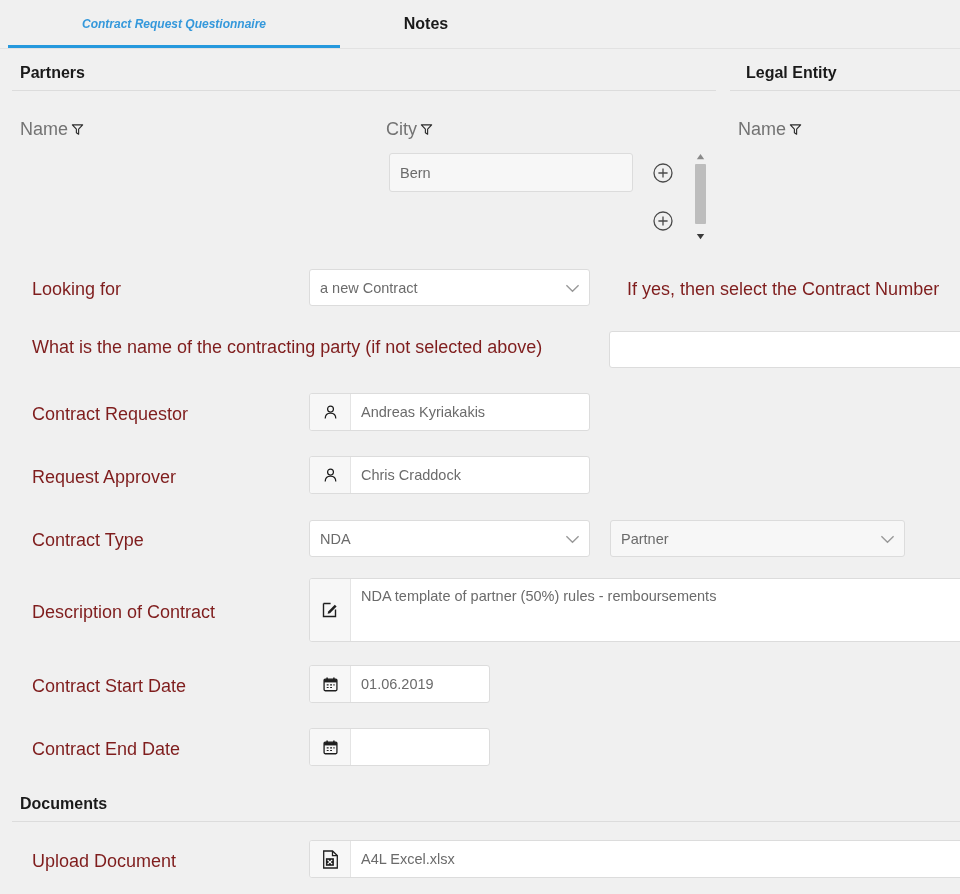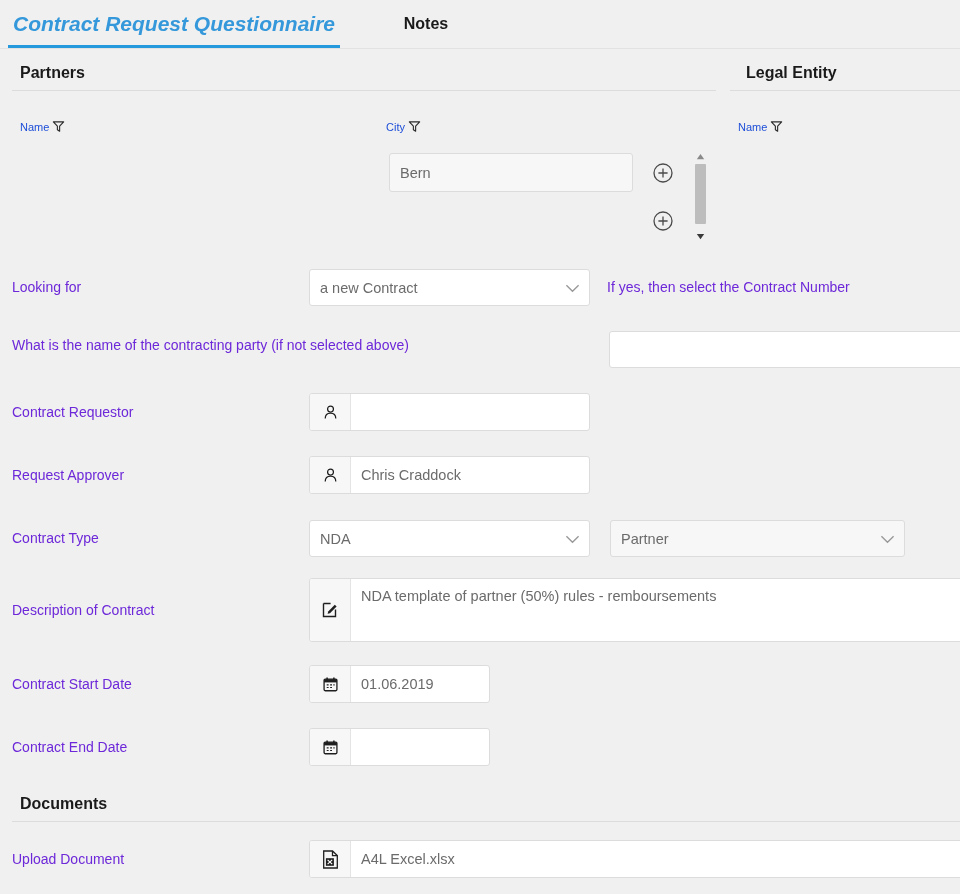--- a/index.html
+++ b/index.html
@@ -34,21 +34,21 @@
     width: 960px; height: 1px;
     background: #e2e2e2;
   }
   .tab {
     position: absolute;
     top: 0;
     height: 48px;
     display: flex;
     align-items: center;
     justify-content: center;
-    font-size: 21px;
+    font-size: 12px;
     white-space: nowrap;
     cursor: pointer;
   }
   .tab.active {
     left: 8px;
     width: 332px;
     color: #3498db;
     font-style: italic;
     font-weight: bold;
   }
@@ -75,28 +75,29 @@
   }
   .section-rule {
     position: absolute;
     height: 1px;
     background: #dcdcdc;
   }
 
   
   .lbl {
     position: absolute;
-    font-size: 14px;
-    color: #6d28d9;
+    font-size: 18px;
+    color: #7f1d1d;
     white-space: nowrap;
+    margin-left: 20px;
   }
   .collbl {
     position: absolute;
-    font-size: 11px;
-    color: #1d4ed8;
+    font-size: 18px;
+    color: #737373;
     display: flex;
     align-items: center;
     gap: 2px;
     white-space: nowrap;
   }
 
   
   .field {
     position: absolute;
     display: flex;
@@ -279,20 +280,21 @@
   </div>
 
   <div class="lbl" style="left:12px; top:404px;">Contract Requestor</div>
   <div class="field" style="left:309px; top:393px; width:281px; height:38px;">
     <div class="ibox">
       <svg width="17" height="17" viewBox="0 0 18 18">
         <circle cx="9" cy="5.4" r="3.1" fill="none" stroke="#1f1f1f" stroke-width="1.3"></circle>
         <path d="M3.4 15.4 C3.4 11.4 6 9.6 9 9.6 C12 9.6 14.6 11.4 14.6 15.4" fill="none" stroke="#1f1f1f" stroke-width="1.3"></path>
       </svg>
     </div>
+    <div class="val">Andreas Kyriakakis</div>
   </div>
 
   <div class="lbl" style="left:12px; top:467px;">Request Approver</div>
   <div class="field" style="left:309px; top:456px; width:281px; height:38px;">
     <div class="ibox">
       <svg width="17" height="17" viewBox="0 0 18 18">
         <circle cx="9" cy="5.4" r="3.1" fill="none" stroke="#1f1f1f" stroke-width="1.3"></circle>
         <path d="M3.4 15.4 C3.4 11.4 6 9.6 9 9.6 C12 9.6 14.6 11.4 14.6 15.4" fill="none" stroke="#1f1f1f" stroke-width="1.3"></path>
       </svg>
     </div>

